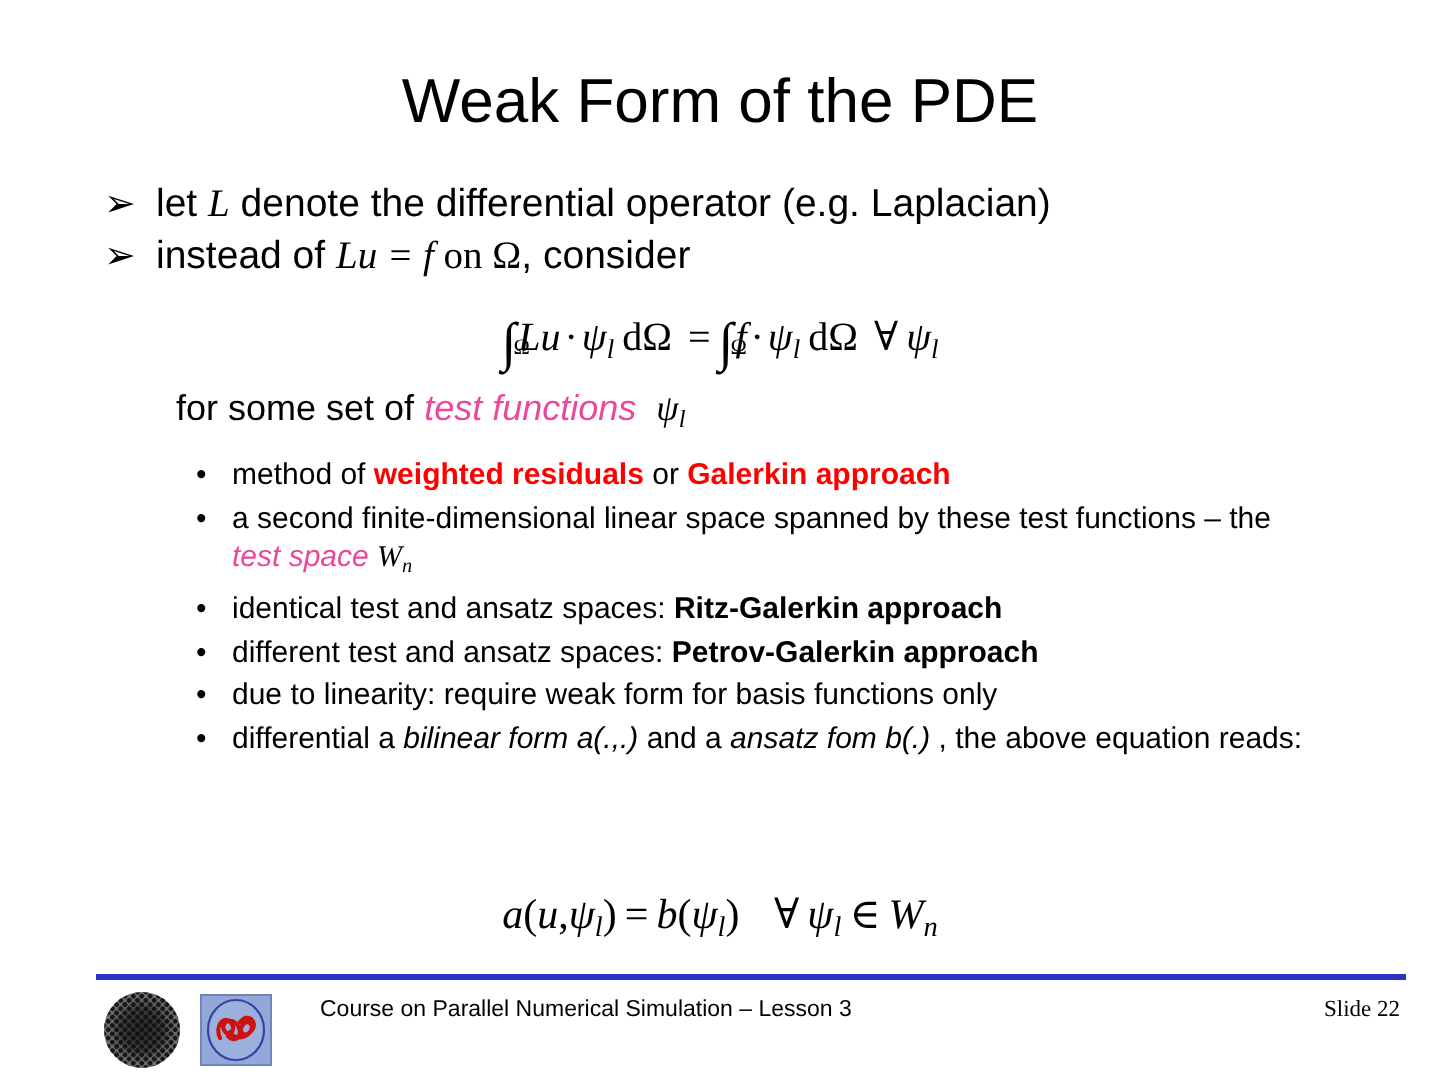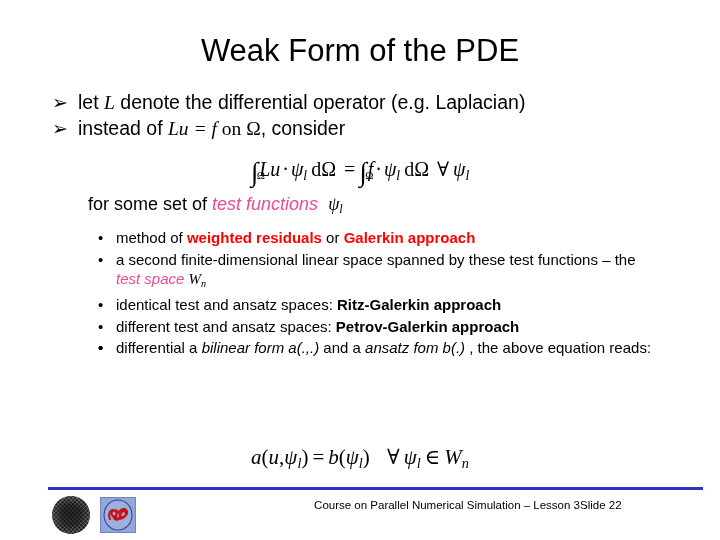--- a/index.html
+++ b/index.html
@@ -191,34 +191,35 @@
     height: 36px;
     background: #93a8d8;
     border: 1px solid #6f86bb;
     box-sizing: border-box;
   }
   .footer-center {
     position: absolute;
     left: 160px;
     top: 498px;
     width: 420px;
+    text-align: left;
+    font-size: 11.5px;
+    line-height: 15px;
+    color: #000000;
+  }
+  .footer-right {
+    position: absolute;
+    left: 580px;
+    top: 498px;
+    width: 120px;
     text-align: right;
     font-size: 11.5px;
     line-height: 15px;
     color: #000000;
-  }
-  .footer-right {
-    position: absolute;
-    left: 580px;
-    top: 498px;
-    width: 120px;
-    text-align: left;
-    font-size: 11.5px;
-    line-height: 15px;
-    color: #000000;
+    font-family: Liberation Serif, serif;
   }
 </style>
 </head>
 <body>
 
 <div class="slide">
 
   <div class="title">Weak Form of the PDE</div>
 
   <div class="body">
@@ -259,20 +260,21 @@
       <span>identical test and ansatz spaces: </span><span class="b">Ritz-Galerkin approach</span>
     </div>
 
     <div class="lvl2">
       <span class="marker">•</span>
       <span>different test and ansatz spaces: </span><span class="b">Petrov-Galerkin approach</span>
     </div>
 
     <div class="lvl2">
       <span class="marker">•</span>
+      <span>due to linearity: require weak form for basis functions only</span>
     </div>
 
     <div class="lvl2">
       <span class="marker">•</span>
       <span>differential a </span><span class="i">bilinear form a(.,.)</span><span> and a </span><span class="i">ansatz fom b(.)</span><span> , the above equation reads:</span>
     </div>
   </div>
 
   <div class="mathline math-eq2">
     <span class="serif-i">a</span><span class="serif">(</span><span class="serif-i">u</span><span class="serif">,</span><span class="serif-i">ψ</span><span class="sub serif-i">l</span><span class="serif">)</span><span class="op">=</span><span class="serif-i">b</span><span class="serif">(</span><span class="serif-i">ψ</span><span class="sub serif-i">l</span><span class="serif">)</span><span class="op">&nbsp;</span><span class="op">∀</span><span class="serif-i">ψ</span><span class="sub serif-i">l</span><span class="op">∈</span><span class="serif-i">W</span><span class="sub serif-i">n</span>

